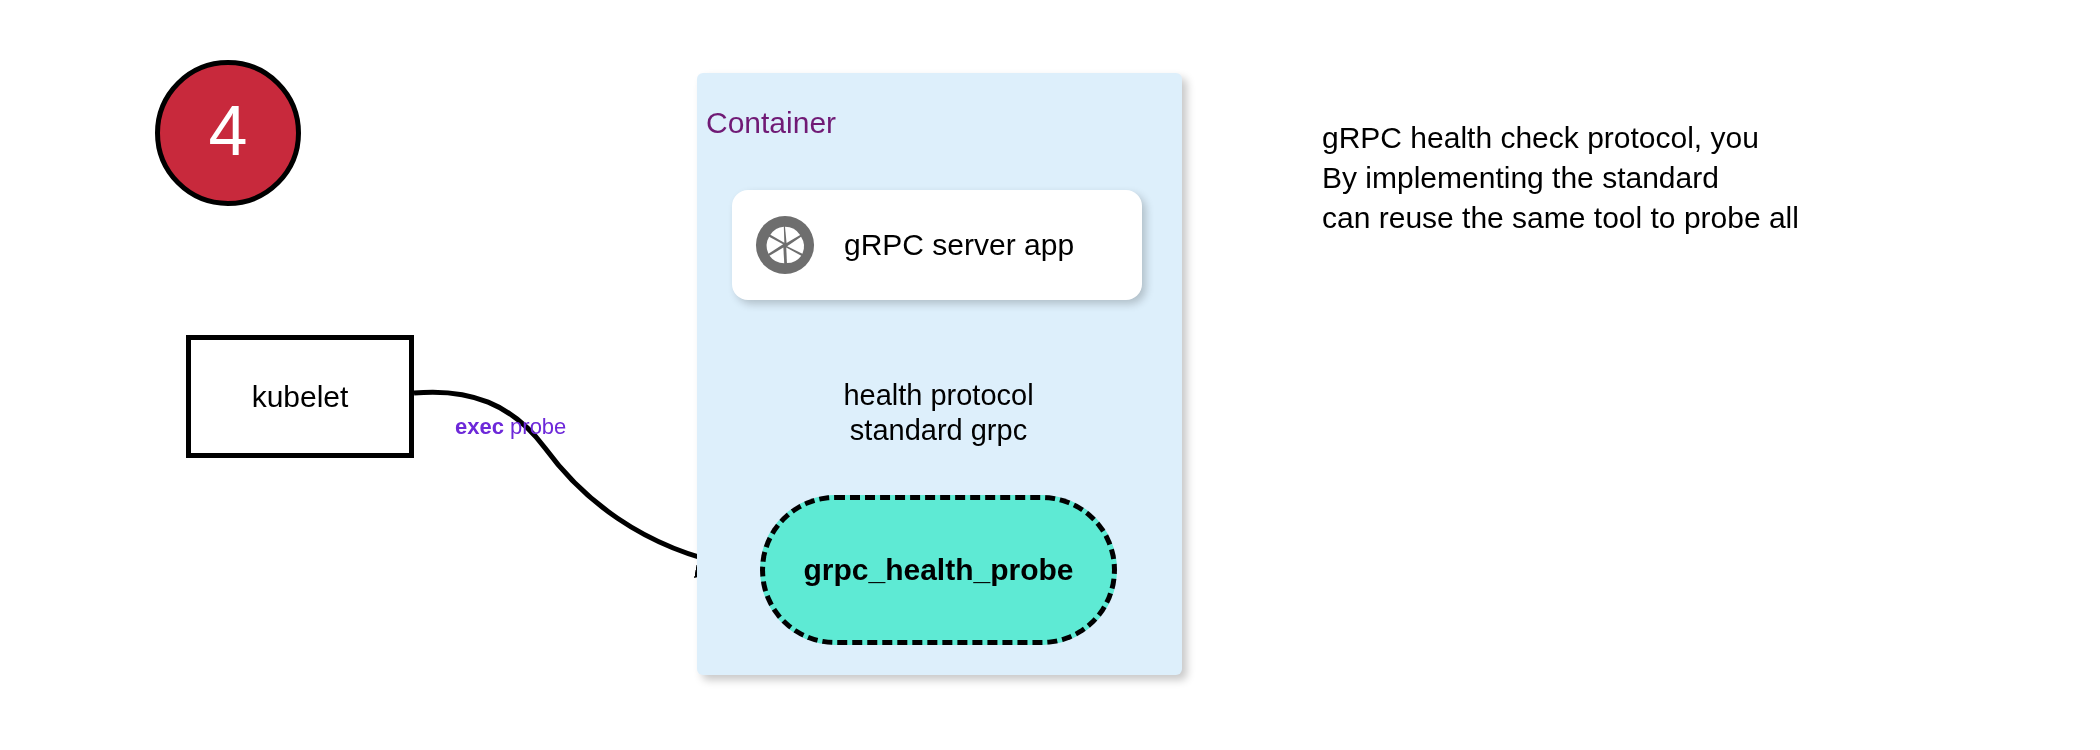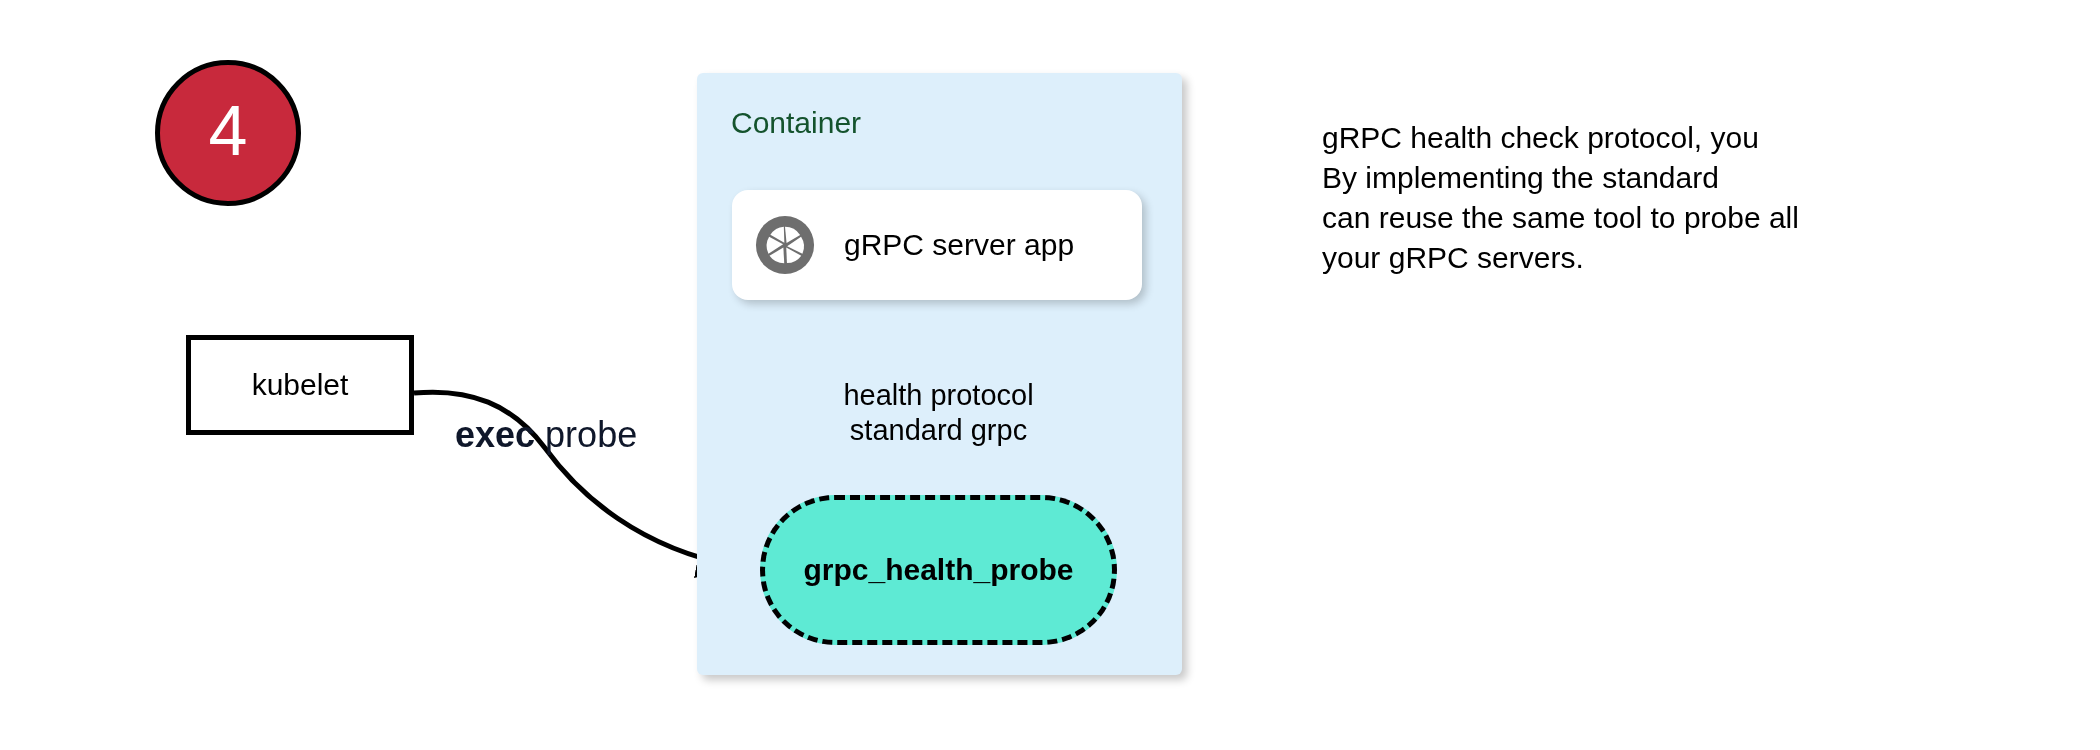--- a/index.html
+++ b/index.html
@@ -45,63 +45,63 @@
     font-weight: 400;
     margin-top: -4px;
   }
 
   
   .kubelet-box {
     position: absolute;
     left: 186px;
     top: 335px;
     width: 228px;
-    height: 100px;
+    height: 123px;
     background: #ffffff;
     border: 5px solid #000000;
     box-sizing: border-box;
     display: flex;
     align-items: center;
     justify-content: center;
   }
   .kubelet-label {
     font-size: 30px;
     color: #000000;
   }
 
   
   .exec-probe-label {
     position: absolute;
     left: 455px;
     top: 414px;
-    font-size: 36px;
+    font-size: 22px;
     white-space: nowrap;
-    color: #0f172a;
+    color: #6d28d9;
   }
   .exec-probe-label .kw {
     font-weight: bold;
   }
 
   
   .container-box {
     position: absolute;
     left: 697px;
     top: 73px;
     width: 485px;
     height: 602px;
     background: #ddeffb;
     border-radius: 6px;
     box-shadow: 5px 5px 9px rgba(0,0,0,0.22);
   }
   .container-title {
     position: absolute;
-    left: 34px;
+    left: 9px;
     top: 33px;
     font-size: 30px;
-    color: #14532d;
+    color: #701a75;
   }
 
   
   .server-card {
     position: absolute;
     left: 732px;
     top: 190px;
     width: 410px;
     height: 110px;
     background: #ffffff;
@@ -227,14 +227,13 @@
 </div>
 
 <div class="probe-pill">
   <span class="probe-pill-title">grpc_health_probe</span>
 </div>
 
 <div class="side-note">
   <span class="side-note-line">gRPC health check protocol, you</span>
   <span class="side-note-line">By implementing the standard</span>
   <span class="side-note-line">can reuse the same tool to probe all</span>
-  <span class="side-note-line">your gRPC servers.</span>
 </div>
 
 </body></html>

